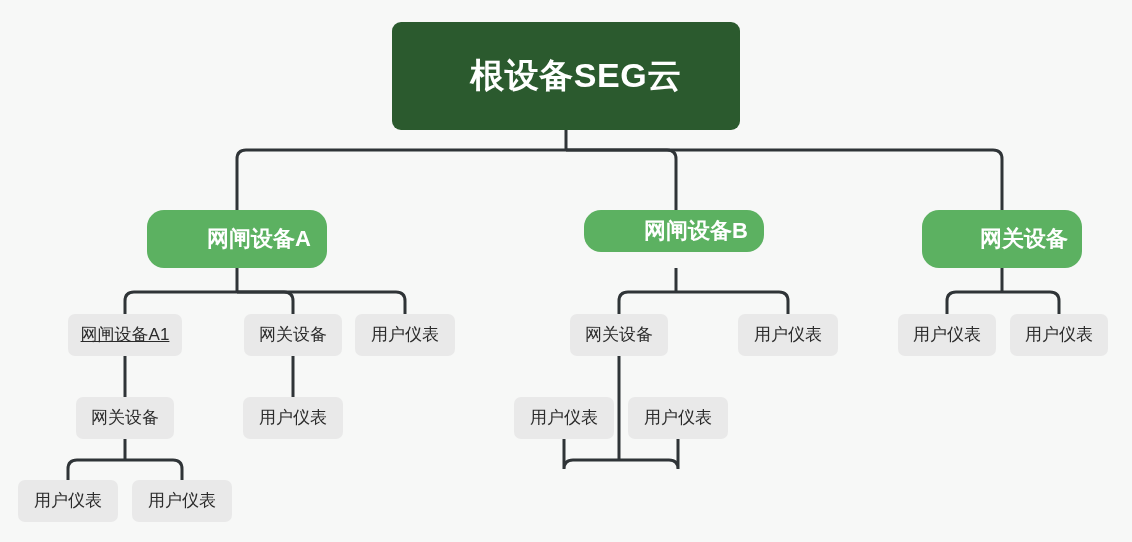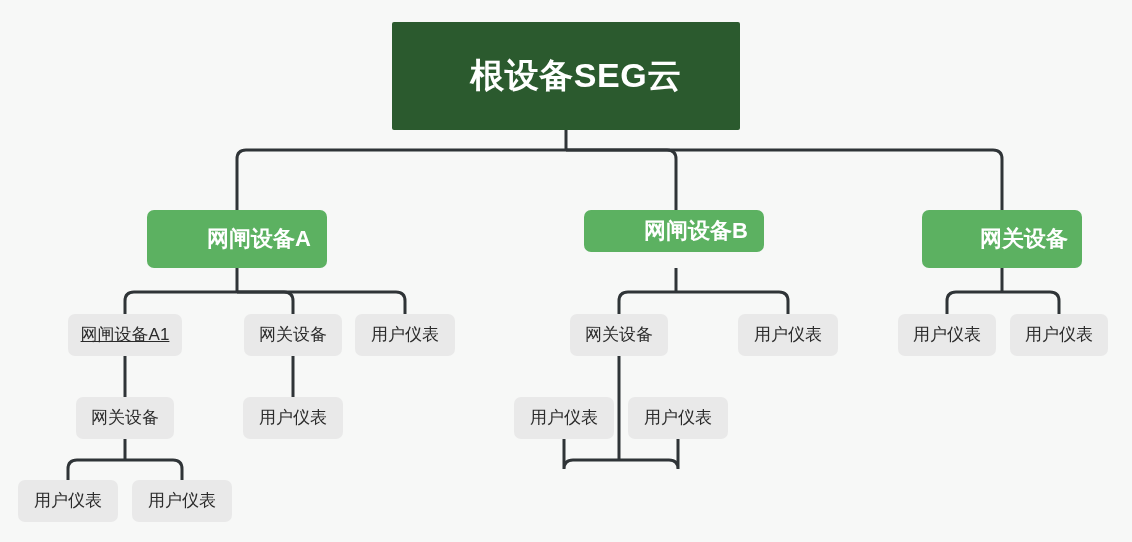--- a/index.html
+++ b/index.html
@@ -36,29 +36,29 @@
     white-space: nowrap;
     line-height: 1.1;
     user-select: none;
   }
   .node.root {
     background: #2b5a2e;
     color: #ffffff;
     font-weight: bold;
     font-size: 34px;
     letter-spacing: 0.5px;
-    border-radius: 2px;
+    border-radius: 9px;
     padding-left: 20px;
   }
   .node.branch {
     background: #5cb161;
     color: #ffffff;
     font-weight: bold;
     font-size: 22px;
-    border-radius: 7px;
+    border-radius: 17px;
     padding-left: 44px;
   }
   .node.leaf {
     background: #e9e9e9;
     color: #2b2b2b;
     font-weight: normal;
     font-size: 17px;
     border-radius: 7px;
   }
 </style>

